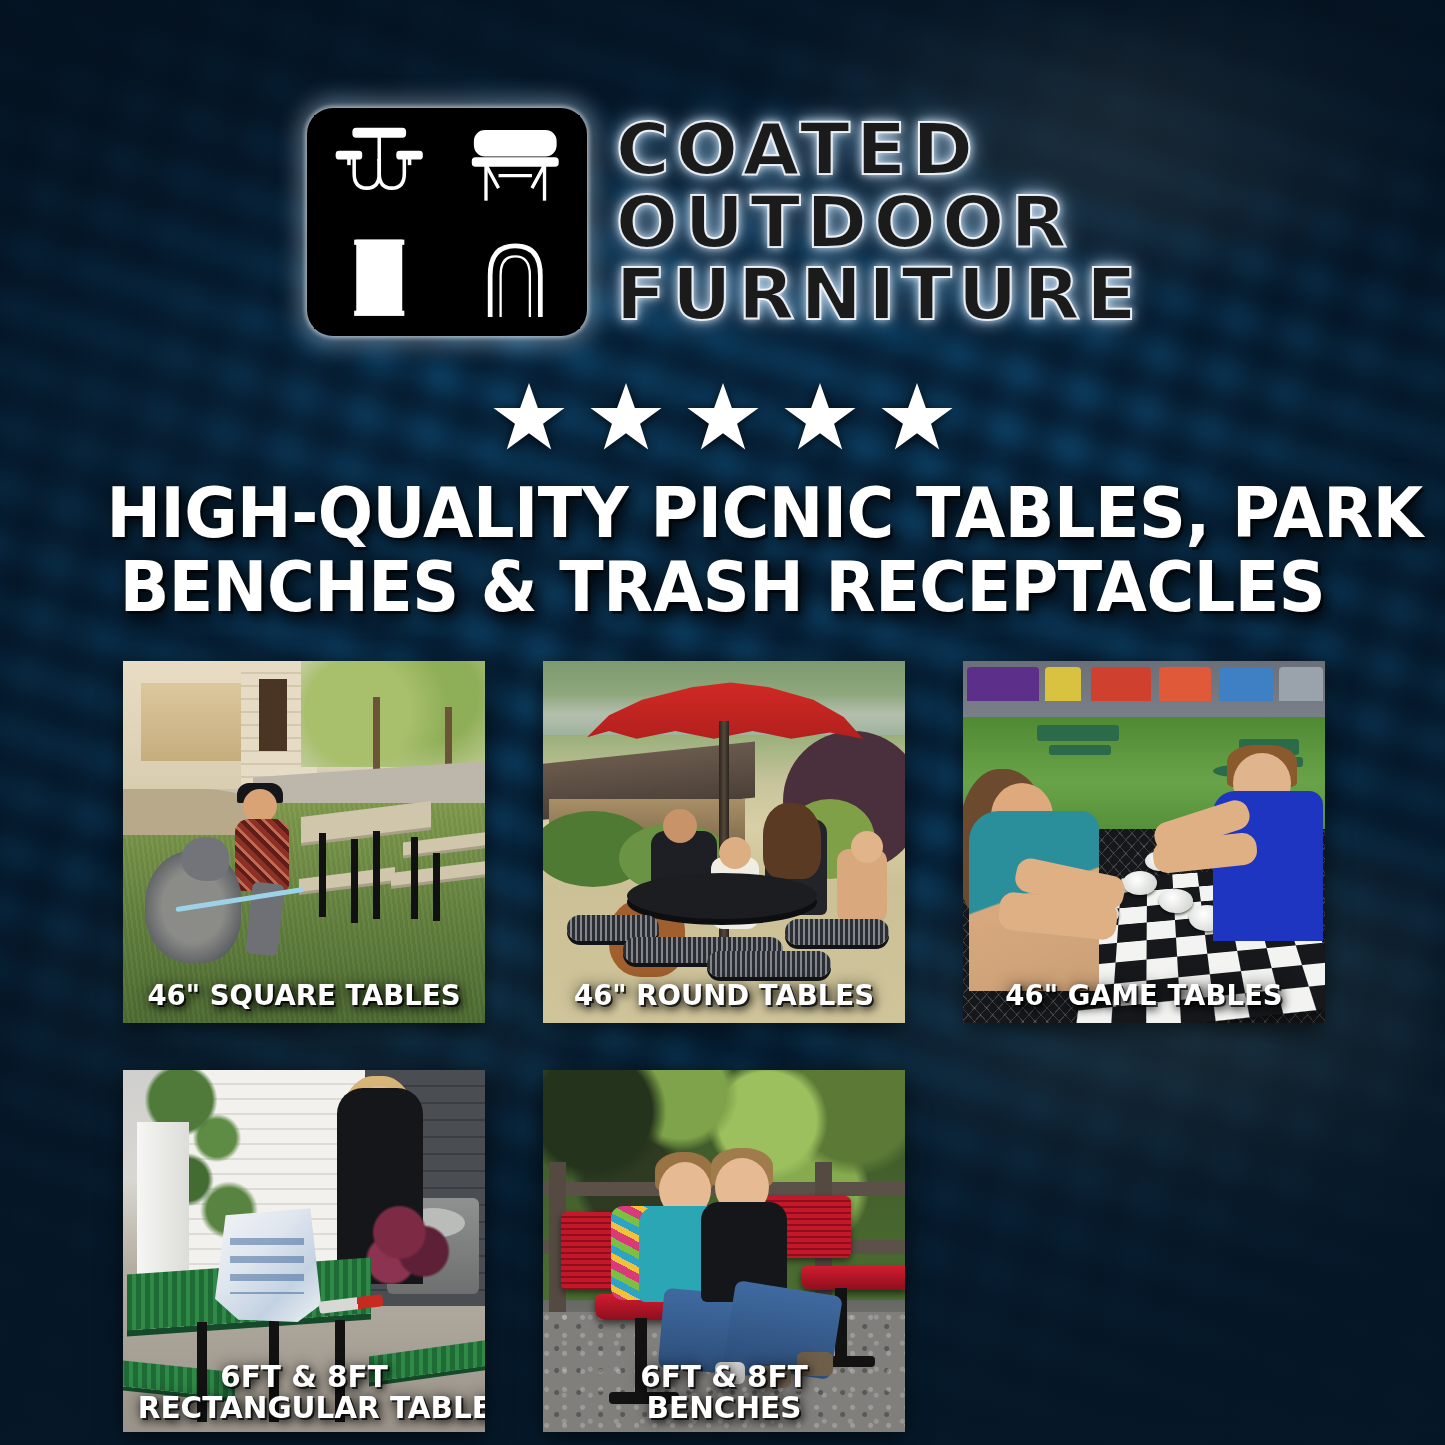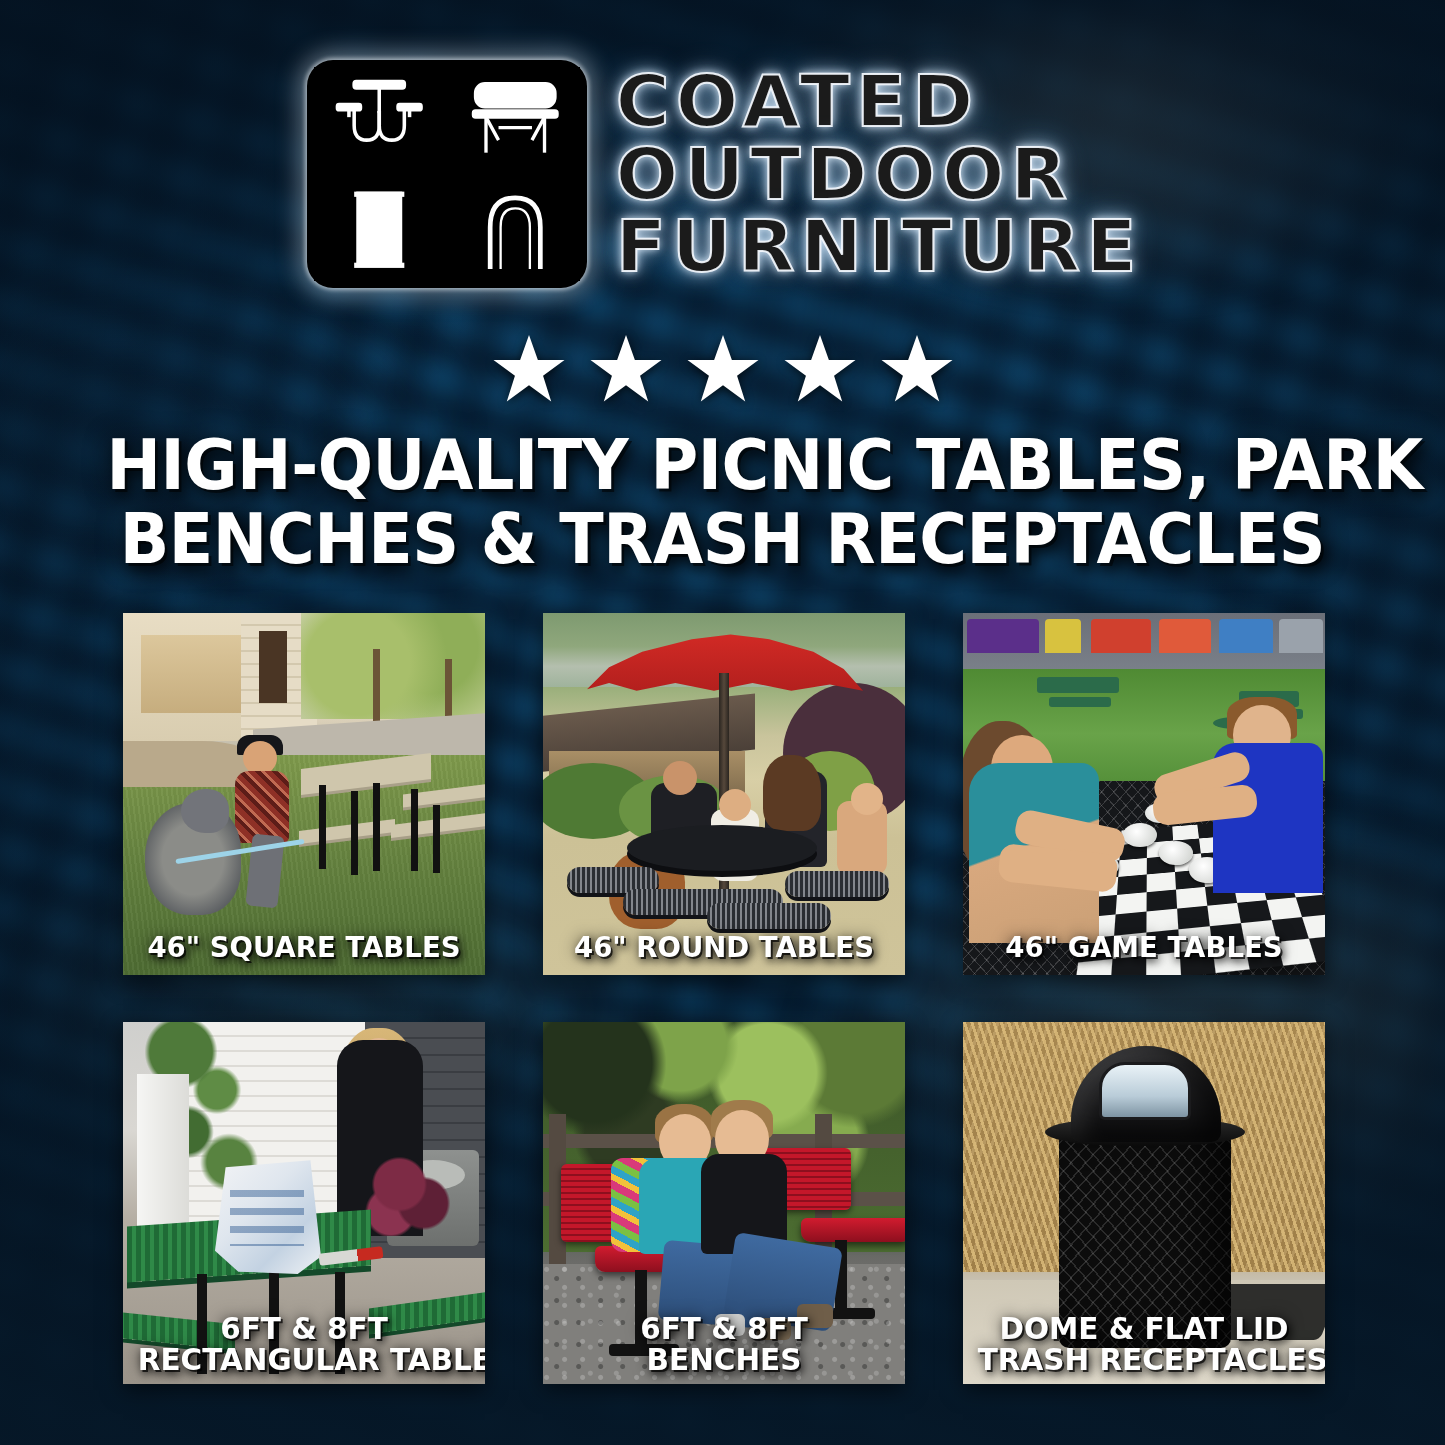--- a/index.html
+++ b/index.html
@@ -43,21 +43,21 @@
     filter:blur(22px);
   }
   #bg .vignette {
     position:absolute; inset:0;
     background:
       linear-gradient(to bottom, rgba(4,18,32,0.72) 0%, rgba(4,18,32,0.18) 22%, rgba(4,18,32,0.30) 60%, rgba(6,24,40,0.88) 100%),
       radial-gradient(ellipse 1000px 820px at 50% 46%, rgba(0,0,0,0) 45%, rgba(3,15,28,0.80) 100%);
   }
 
   
-  #page { position:relative; width:1445px; height:1125px; }
+  #page { position:relative; width:1445px; height:1125px;margin-top:48px; }
 
   
   .logo-row {
     position:absolute; top:60px; left:0; right:0;
     display:flex; align-items:center; justify-content:center; gap:34px;
   }
   .logo-mark {
     width:280px; height:228px; flex:none;
     border-radius:26px; background:#000;
     padding:7px;
@@ -554,30 +554,15 @@
         <div class="bleg" style="left:172px;top:292px;width:30px;height:22px;background:#cfd0cf;border-radius:6px;"></div>
         <div class="bleg" style="left:214px;top:296px;width:34px;height:22px;background:#7d6c55;border-radius:6px;"></div>
         <div class="bleg" style="left:254px;top:282px;width:36px;height:24px;background:#6f5e49;border-radius:6px;"></div>
       </div>
       <div class="caption">
         <span class="c-line">6FT &amp; 8FT</span>
         <span class="c-line">BENCHES</span>
       </div>
     </div>
 
-    <div class="tile two-line">
-      <div class="scene t6">
-        <div class="grassbg"></div>
-        <div class="walk"></div>
-        <div class="pad"></div>
-        <div class="can-body"></div>
-        <div class="can-rim"></div>
-        <div class="dome"></div>
-        <div class="dome-open"></div>
-      </div>
-      <div class="caption">
-        <span class="c-line">DOME &amp; FLAT LID</span>
-        <span class="c-line">TRASH RECEPTACLES</span>
-      </div>
-    </div>
 
   </div>
 </div>
 
 </body></html>

